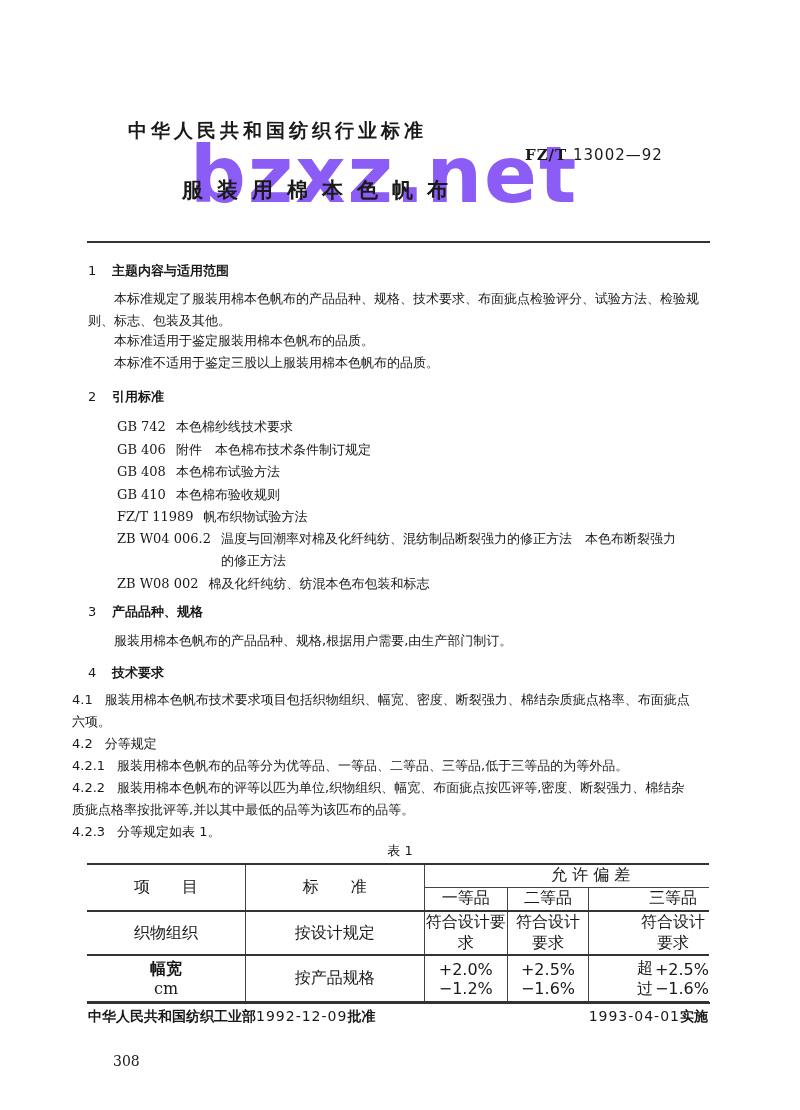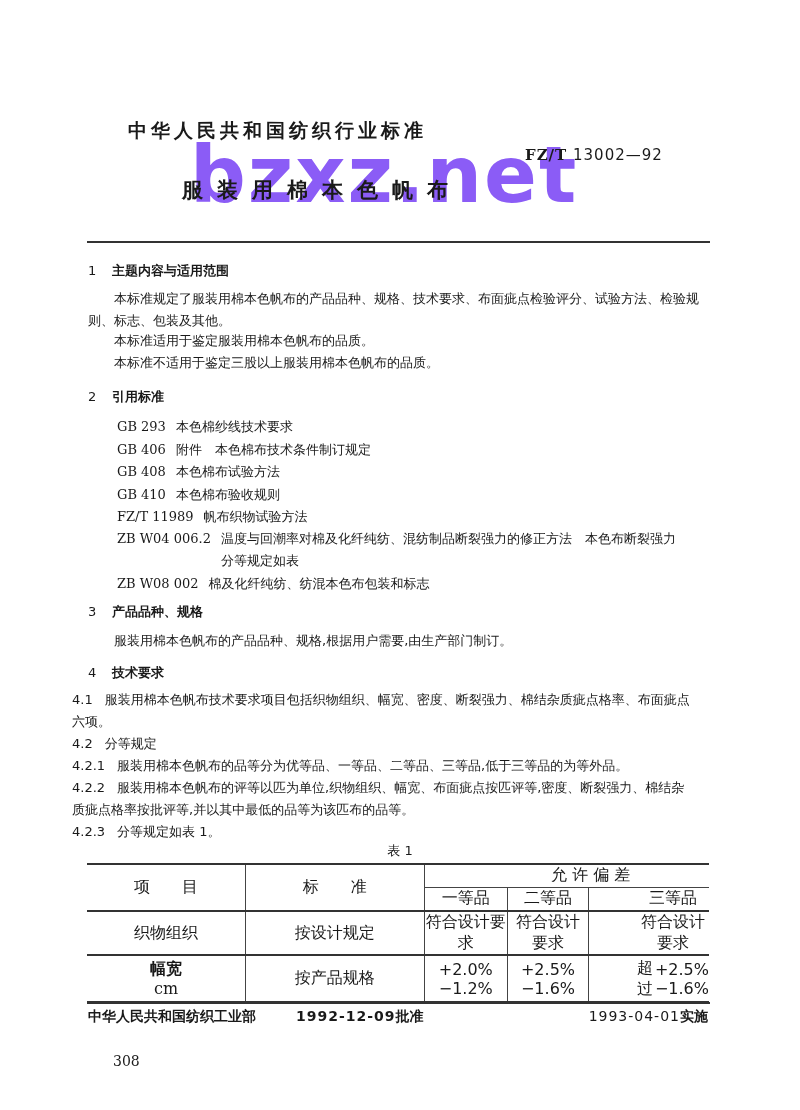--- a/index.html
+++ b/index.html
@@ -30,21 +30,21 @@
       position: absolute; left: 87px; top: 863px; width: 622px; border-collapse: collapse;
       font-size: 16px; border-top: 2px solid #333; border-bottom: 2px solid #333;
     }
     table.t1 td { border: 1px solid #444; text-align: center; padding: 0; }
     table.t1 tr td:first-child { border-left: none; }
     table.t1 tr td:last-child { border-right: none; padding-left: 48px; }
     .tol { display: inline-block; text-align: right; line-height: 19px; }
     .exceed { display: inline-flex; align-items: center; gap: 2px; }
     .rule-foot { left: 87px; top: 1002px; width: 623px; height: 2px; background: #333; }
     .foot-left { left: 88px; top: 1008px; font-size: 14px; font-weight: bold; }
-    .foot-left .date { font-weight: bold; letter-spacing: 1px; padding-left: 40px; }
+    .foot-left .date { font-weight: normal; letter-spacing: 1px; }
     .foot-right { right: 92px; top: 1008px; font-size: 14px; }
     .foot-right .date { letter-spacing: 1px; }
     .foot-right .act { font-weight: bold; }
     .page-no { left: 113px; top: 1053px; font-size: 14px; font-family: "DejaVu Serif", serif; }
   </style>
 </head>
 <body>
 
 <div class="abs watermark">bzxz.net</div>
 
@@ -60,38 +60,38 @@
   <span class="num">1</span><span>主题内容与适用范围</span>
 </div>
 <div class="abs para content" style="top:288px;">本标准规定了服装用棉本色帆布的产品品种、规格、技术要求、布面疵点检验评分、试验方法、检验规则、标志、包装及其他。</div>
 <div class="abs para content" style="top:330px;">本标准适用于鉴定服装用棉本色帆布的品质。</div>
 <div class="abs para content" style="top:352px;">本标准不适用于鉴定三股以上服装用棉本色帆布的品质。</div>
 
 <div class="abs sec-h content" style="top:388px;">
   <span class="num">2</span><span>引用标准</span>
 </div>
 <div class="abs ref content" style="top:418px;">
-  <span class="code">GB 293</span><span>本色棉纱线技术要求</span>
+  <span class="code">GB 742</span><span>本色棉纱线技术要求</span>
 </div>
 <div class="abs ref content" style="top:441px;">
   <span class="code">GB 406</span><span>附件　本色棉布技术条件制订规定</span>
 </div>
 <div class="abs ref content" style="top:463px;">
   <span class="code">GB 408</span><span>本色棉布试验方法</span>
 </div>
 <div class="abs ref content" style="top:486px;">
   <span class="code">GB 410</span><span>本色棉布验收规则</span>
 </div>
 <div class="abs ref content" style="top:508px;">
   <span class="code">FZ/T 11989</span><span>帆布织物试验方法</span>
 </div>
 <div class="abs ref content" style="top:530px;">
   <span class="code">ZB W04 006.2</span><span>温度与回潮率对棉及化纤纯纺、混纺制品断裂强力的修正方法　本色布断裂强力</span>
 </div>
-<div class="abs content" style="left:221px; top:552px; font-size:13px;">分等规定如表</div>
+<div class="abs content" style="left:221px; top:552px; font-size:13px;">的修正方法</div>
 <div class="abs ref content" style="top:575px;">
   <span class="code">ZB W08 002</span><span>棉及化纤纯纺、纺混本色布包装和标志</span>
 </div>
 
 <div class="abs sec-h content" style="top:603px;">
   <span class="num">3</span><span>产品品种、规格</span>
 </div>
 <div class="abs para content" style="top:630px;">服装用棉本色帆布的产品品种、规格,根据用户需要,由生产部门制订。</div>
 
 <div class="abs sec-h content" style="top:664px;">

